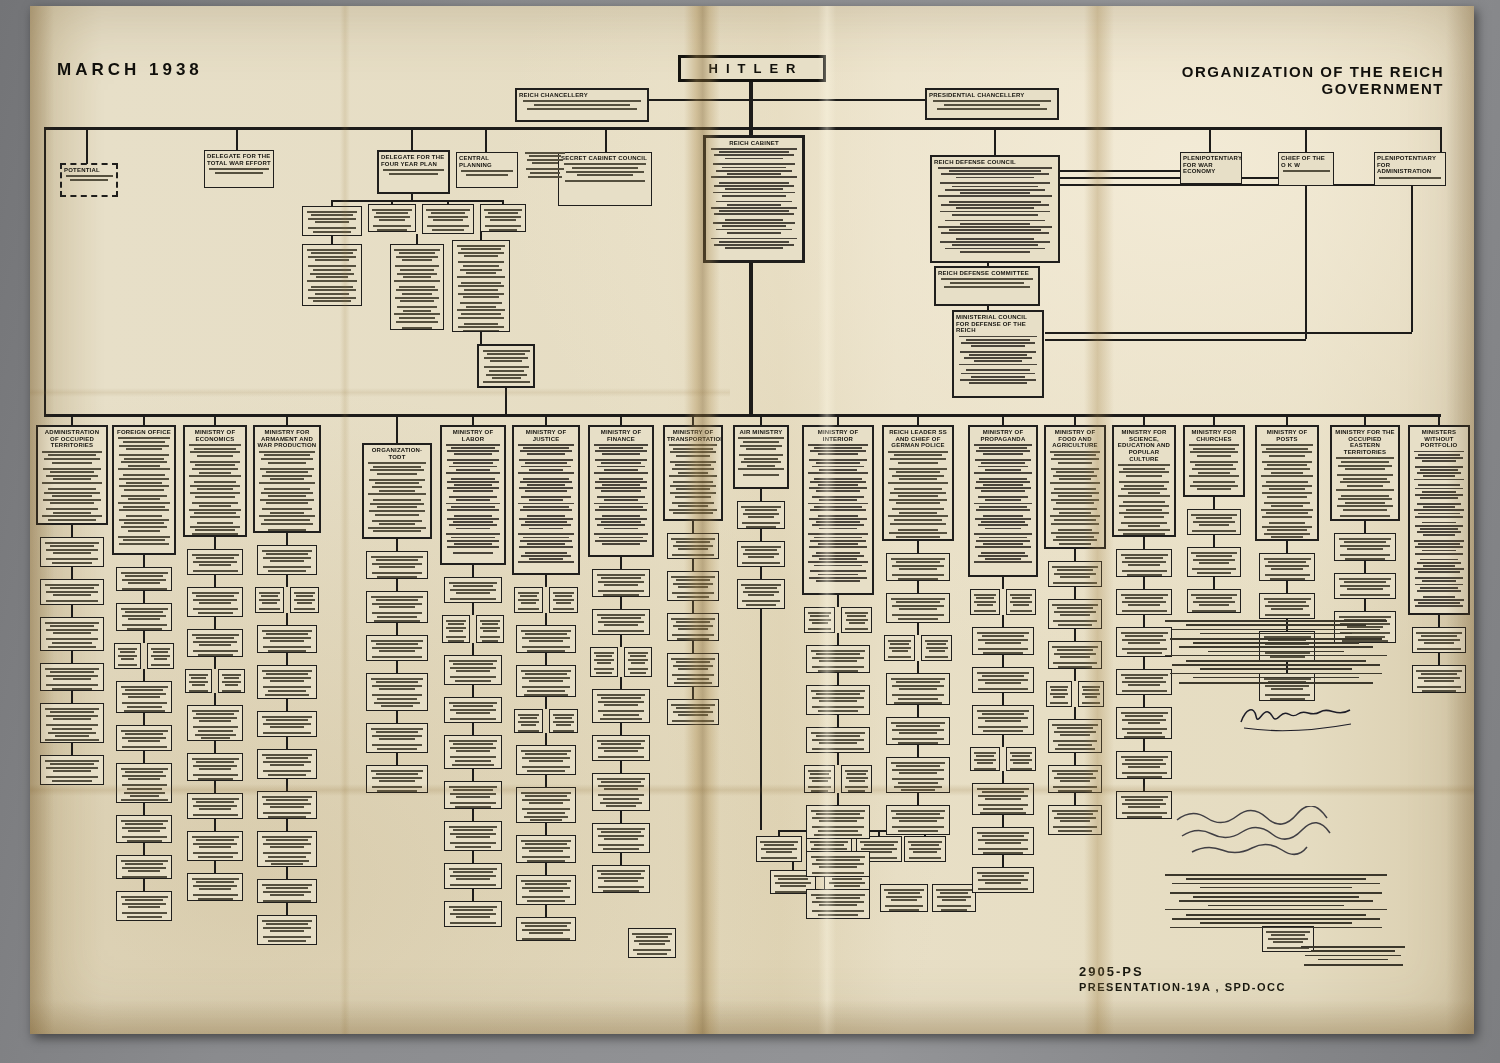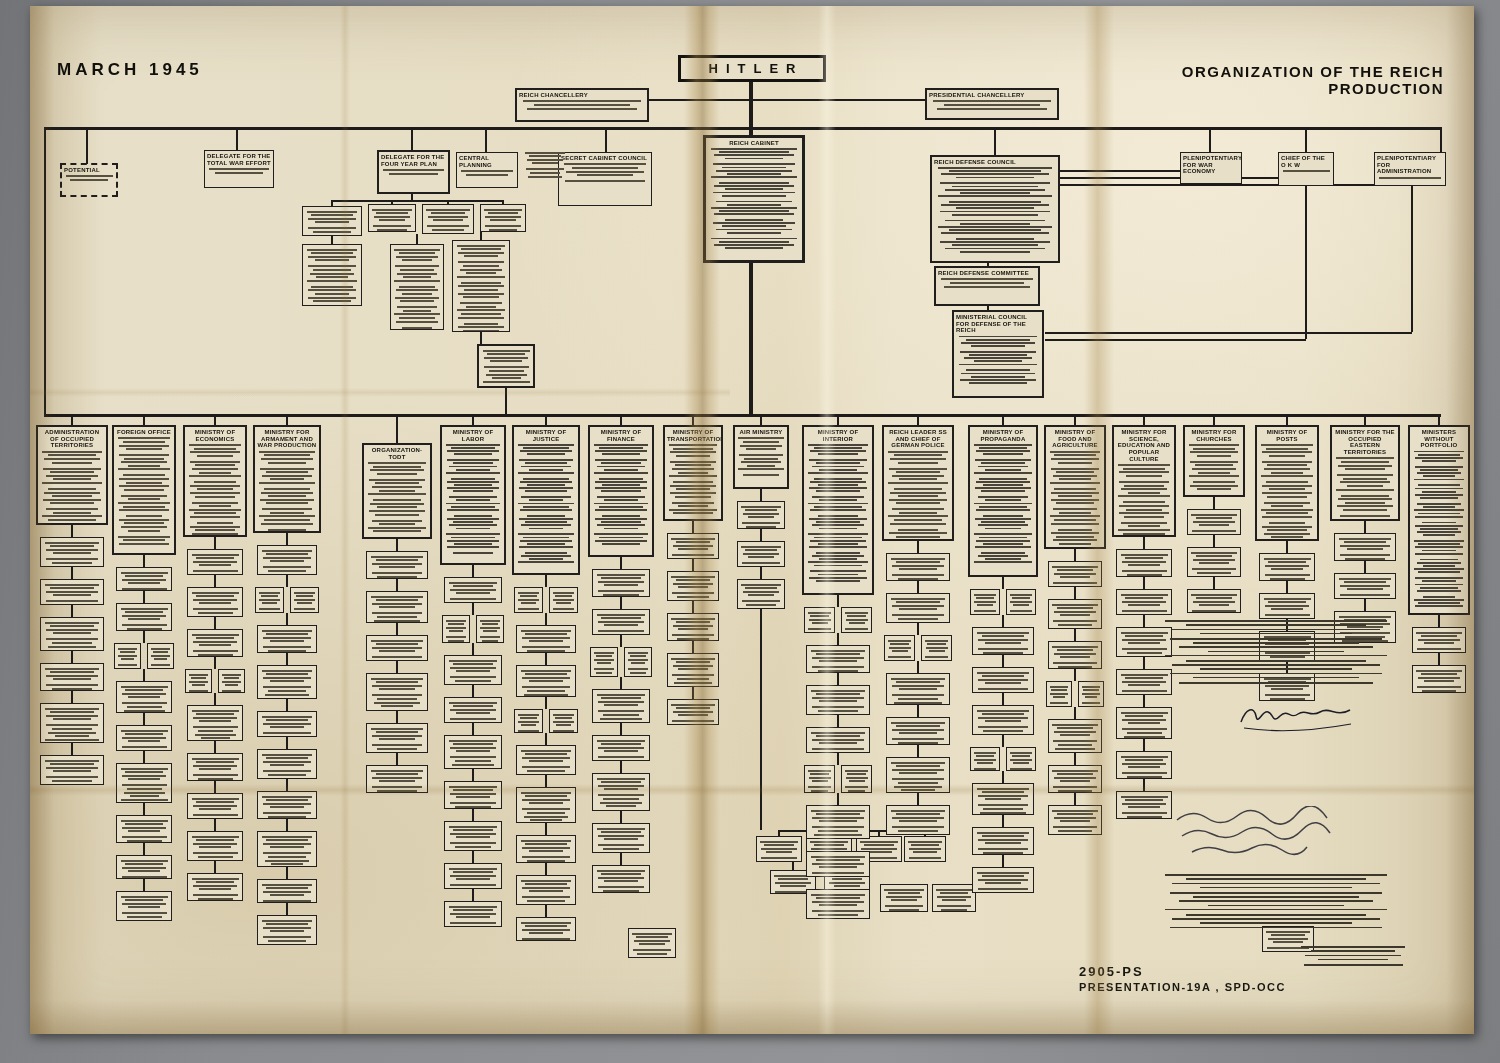--- a/index.html
+++ b/index.html
@@ -34,25 +34,25 @@
   #stamp-exhibit{left:1079px;top:964px;font-size:13px;letter-spacing:2px}
   #stamp-line{left:1079px;top:981px;font-size:11px;letter-spacing:1.5px}
   svg.ink{position:absolute;z-index:4}
 </style>
 </head>
 <body>
 
 <div id="stage">
   <div id="paper"></div>
 
-  <div class="big" id="date-label">MARCH 1945</div>
+  <div class="big" id="date-label">MARCH 1938</div>
   <div id="hitler-box">
     <span>HITLER</span>
   </div>
-  <div class="big" id="page-title">ORGANIZATION OF THE REICH PRODUCTION</div>
+  <div class="big" id="page-title">ORGANIZATION OF THE REICH GOVERNMENT</div>
 
   <div class="bx b2" style="left:515px;top:88px;width:134px;height:34px">
     <div class="hd">REICH CHANCELLERY</div>
     <div class="fill">
         <div class="tl" style="width: 94%;"></div>
         <div class="tl" style="width: 76%;"></div>
         <div class="tl" style="width: 88%;"></div>
       </div>
   </div>
   <div class="bx b2" style="left:925px;top:88px;width:134px;height:32px">

